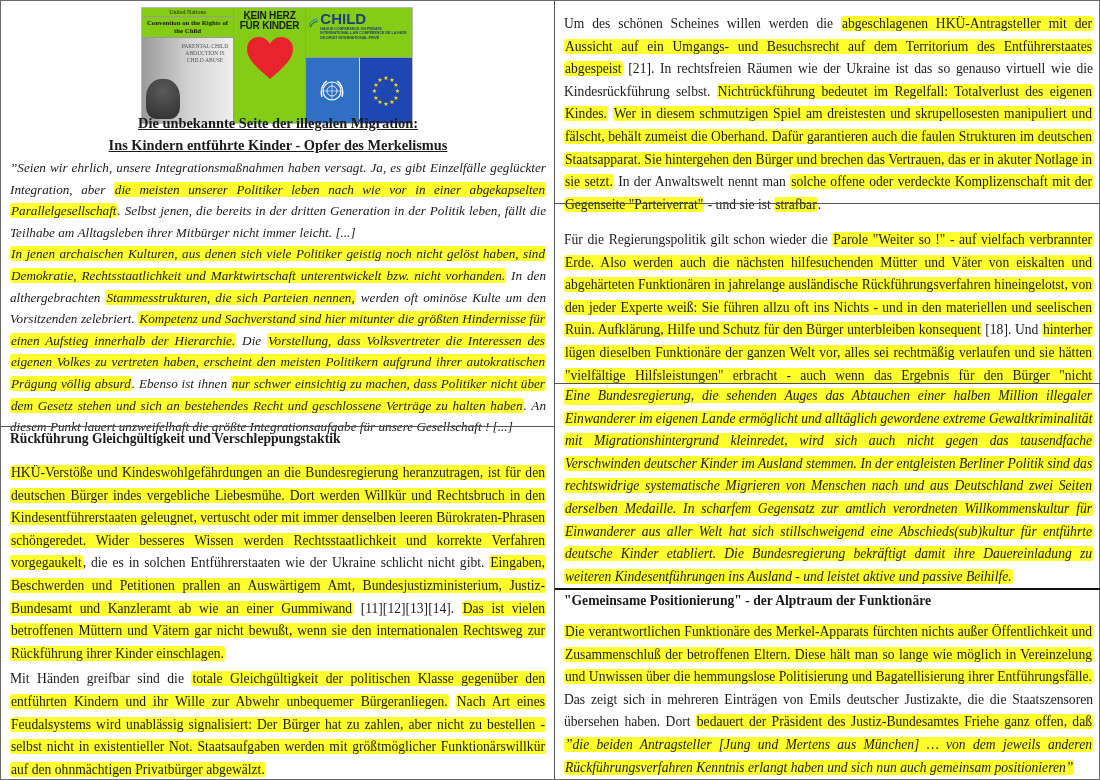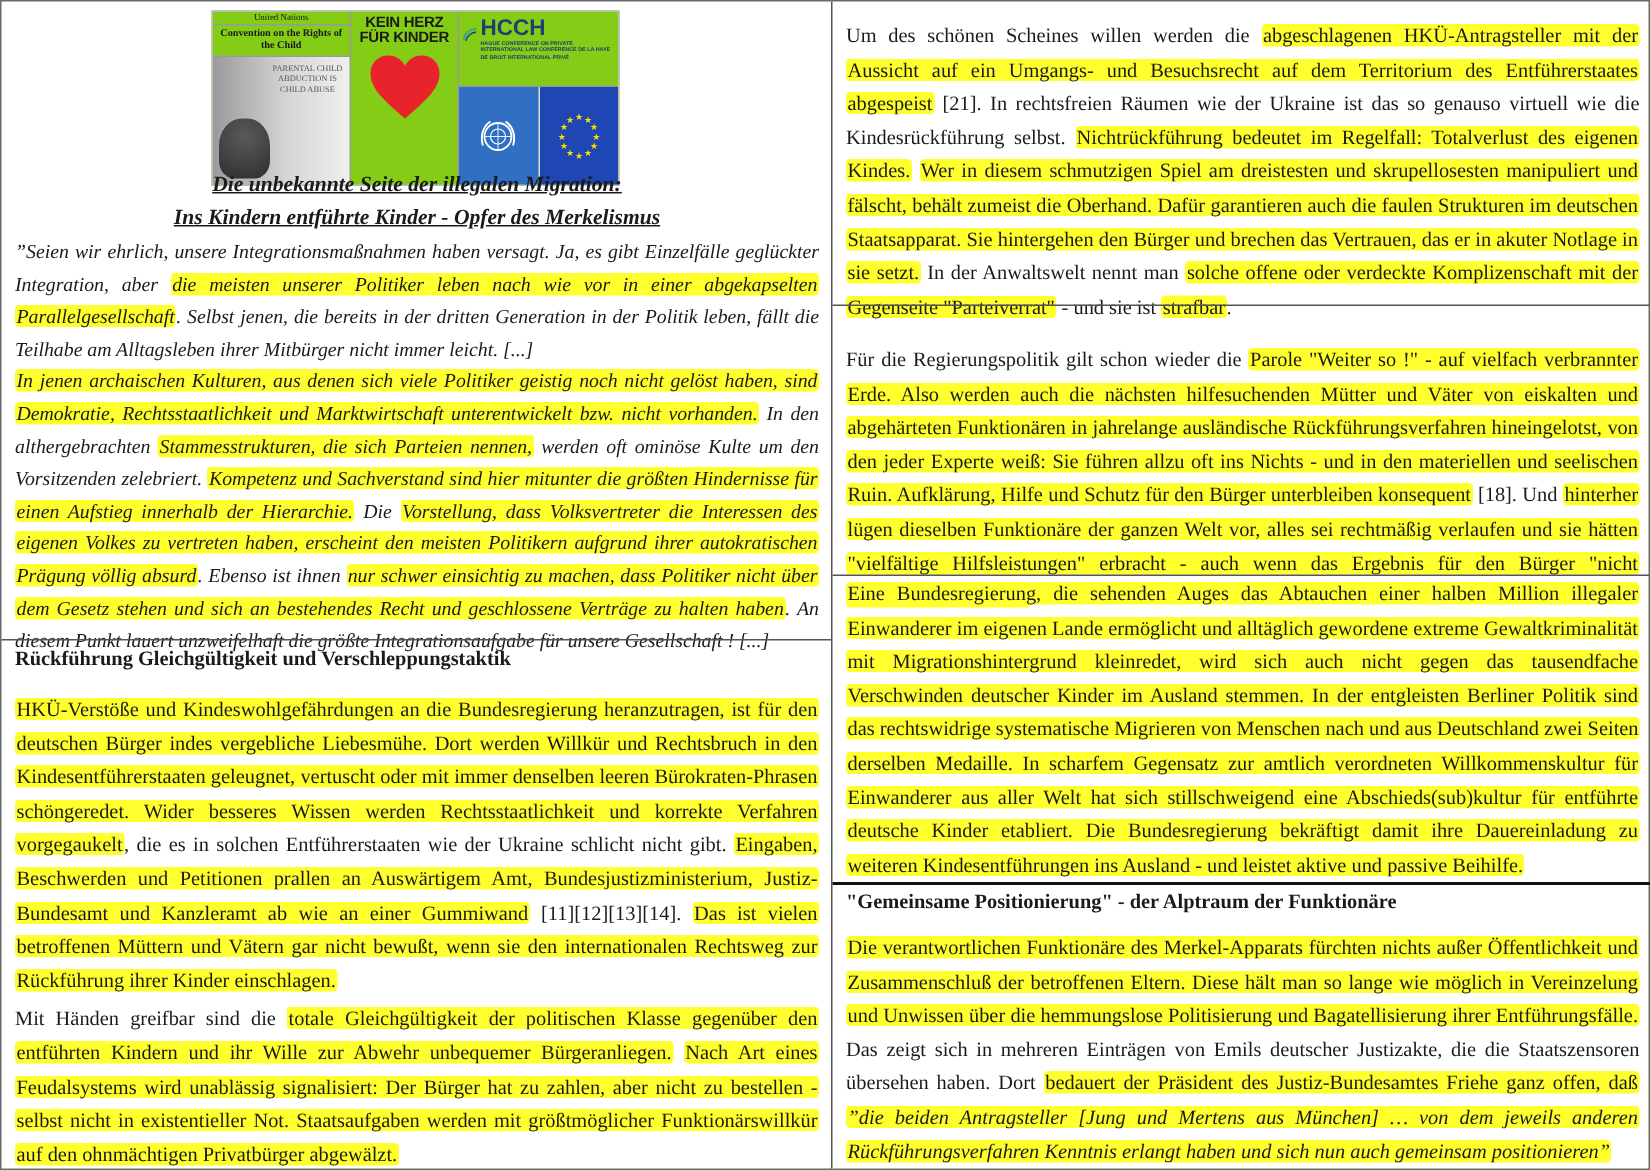--- a/index.html
+++ b/index.html
@@ -29,21 +29,21 @@
     .ban-hcch { flex: 1; display: flex; flex-direction: column; }
     .hcch-top { height: 50px; border-bottom: 1px solid #999; display: flex; align-items: flex-start; padding: 3px 2px; gap: 2px; }
     .hcch-top .swoosh { width: 24px; height: 24px; }
     .hcch-top .t { font-family: "Liberation Sans", sans-serif; }
     .hcch-top .big { font-size: 15px; font-weight: bold; color: #1f3f73; line-height: 16px; }
     .hcch-top .small { font-size: 3.6px; line-height: 4.4px; color: #1f3f73; font-weight: bold; }
     .hcch-bot { flex: 1; display: flex; }
     .flag-un { flex: 1; background: #2f6fc4; display: flex; align-items: center; justify-content: center; border-right: 1px solid #ddd; }
     .flag-eu { flex: 1; background: #1e47b4; display: flex; align-items: center; justify-content: center; }
 
-    .title { text-align: center; font-weight: bold; font-size: 14.4px; text-decoration: underline; line-height: 22px; font-style: italic; }
+    .title { text-align: center; font-weight: bold; font-size: 14.4px; text-decoration: underline; line-height: 22px; }
     .sec-head { font-weight: bold; font-size: 13.6px; line-height: 22px; }
     .hr { position: absolute; left: 0; right: 0; height: 0; border-top: 1px solid #555; }
     .hr.dark { border-top: 2px solid #111; }
   </style>
 </head>
 <body>
 
 <div class="page">
 
   <div class="col col-left">
@@ -64,21 +64,21 @@
         </svg>
       </div>
       <div class="ban-hcch">
         <div class="hcch-top">
           <svg class="swoosh" viewBox="0 0 24 24">
             <path d="M3 20 C 4 10, 12 4, 22 3" stroke="#2a9bb5" stroke-width="3" fill="none"></path>
             <path d="M6 22 C 8 14, 14 9, 22 8" stroke="#1f3f73" stroke-width="2.2" fill="none"></path>
             <path d="M2 14 C 5 9, 9 6, 14 5" stroke="#8aa63a" stroke-width="1.6" fill="none"></path>
           </svg>
           <div class="t">
-            <div class="big">HCCH</div>
+            <div class="big">CHILD</div>
             <div class="small">HAGUE CONFERENCE ON PRIVATE INTERNATIONAL LAW CONFÉRENCE DE LA HAYE DE DROIT INTERNATIONAL PRIVÉ</div>
           </div>
         </div>
         <div class="hcch-bot">
           <div class="flag-un">
             <svg width="28" height="28" viewBox="0 0 28 28">
               <circle cx="14" cy="14" r="9" fill="none" stroke="#fff" stroke-width="1.2"></circle>
               <circle cx="14" cy="14" r="5" fill="none" stroke="#fff" stroke-width="0.8"></circle>
               <line x1="14" y1="5" x2="14" y2="23" stroke="#fff" stroke-width="0.6"></line>
               <line x1="5" y1="14" x2="23" y2="14" stroke="#fff" stroke-width="0.6"></line>
@@ -131,21 +131,21 @@
     <div class="box" style="top:12px;">
       <p><span>Um des schönen Scheines willen werden die </span><span class="hl">abgeschlagenen HKÜ-Antragsteller mit der Aussicht auf ein Umgangs- und Besuchsrecht auf dem Territorium des Entführerstaates abgespeist</span><span> [21]. In rechtsfreien Räumen wie der Ukraine ist das so genauso virtuell wie die Kindesrückführung selbst. </span><span class="hl">Nichtrückführung bedeutet im Regelfall: Totalverlust des eigenen Kindes.</span><span> </span><span class="hl">Wer in diesem schmutzigen Spiel am dreistesten und skrupellosesten manipuliert und fälscht, behält zumeist die Oberhand. Dafür garantieren auch die faulen Strukturen im deutschen Staatsapparat. Sie hintergehen den Bürger und brechen das Vertrauen, das er in akuter Notlage in sie setzt.</span><span> In der Anwaltswelt nennt man </span><span class="hl">solche offene oder verdeckte Komplizenschaft mit der Gegenseite "Parteiverrat"</span><span> - und sie ist </span><span class="hl">strafbar</span><span>.</span></p>
     </div>
     <div class="hr" style="top:202px;"></div>
 
     <div class="box" style="top:204px;margin-top:24px;">
       <p><span>Für die Regierungspolitik gilt schon wieder die </span><span class="hl">Parole "Weiter so !" - auf vielfach verbrannter Erde. Also werden auch die nächsten hilfesuchenden Mütter und Väter von eiskalten und abgehärteten Funktionären in jahrelange ausländische Rückführungsverfahren hineingelotst, von den jeder Experte weiß: Sie führen allzu oft ins Nichts - und in den materiellen und seelischen Ruin. Aufklärung, Hilfe und Schutz für den Bürger unterbleiben konsequent</span><span> [18]. Und </span><span class="hl">hinterher lügen dieselben Funktionäre der ganzen Welt vor, alles sei rechtmäßig verlaufen und sie hätten "vielfältige Hilfsleistungen" erbracht - auch wenn das Ergebnis für den Bürger "nicht zufriedenstellend" sei.</span></p>
     </div>
     <div class="hr" style="top:382px;"></div>
 
-    <div class="box" style="top:384px;">
+    <div class="box" style="top:384px;font-style:italic;">
       <p><span class="hl">Eine Bundesregierung, die sehenden Auges das Abtauchen einer halben Million illegaler Einwanderer im eigenen Lande ermöglicht und alltäglich gewordene extreme Gewaltkriminalität mit Migrationshintergrund kleinredet, wird sich auch nicht gegen das tausendfache Verschwinden deutscher Kinder im Ausland stemmen. In der entgleisten Berliner Politik sind das rechtswidrige systematische Migrieren von Menschen nach und aus Deutschland zwei Seiten derselben Medaille. In scharfem Gegensatz zur amtlich verordneten Willkommenskultur für Einwanderer aus aller Welt hat sich stillschweigend eine Abschieds(sub)kultur für entführte deutsche Kinder etabliert. Die Bundesregierung bekräftigt damit ihre Dauereinladung zu weiteren Kindesentführungen ins Ausland - und leistet aktive und passive Beihilfe.</span></p>
     </div>
     <div class="hr dark" style="top:587px;"></div>
 
     <div class="box" style="top:589px;">
       <div class="sec-head">"Gemeinsame Positionierung" - der Alptraum der Funktionäre</div>
       <p style="margin-top:9px;"><span class="hl">Die verantwortlichen Funktionäre des Merkel-Apparats fürchten nichts außer Öffentlichkeit und Zusammenschluß der betroffenen Eltern. Diese hält man so lange wie möglich in Vereinzelung und Unwissen über die hemmungslose Politisierung und Bagatellisierung ihrer Entführungsfälle.</span><span> Das zeigt sich in mehreren Einträgen von Emils deutscher Justizakte, die die Staatszensoren übersehen haben. Dort </span><span class="hl">bedauert der Präsident des Justiz-Bundesamtes Friehe ganz offen, daß </span><span class="hl ital">”die beiden Antragsteller [Jung und Mertens aus München] … von dem jeweils anderen Rückführungsverfahren Kenntnis erlangt haben und sich nun auch gemeinsam positionieren”</span></p>
     </div>
   </div>
 </div>

